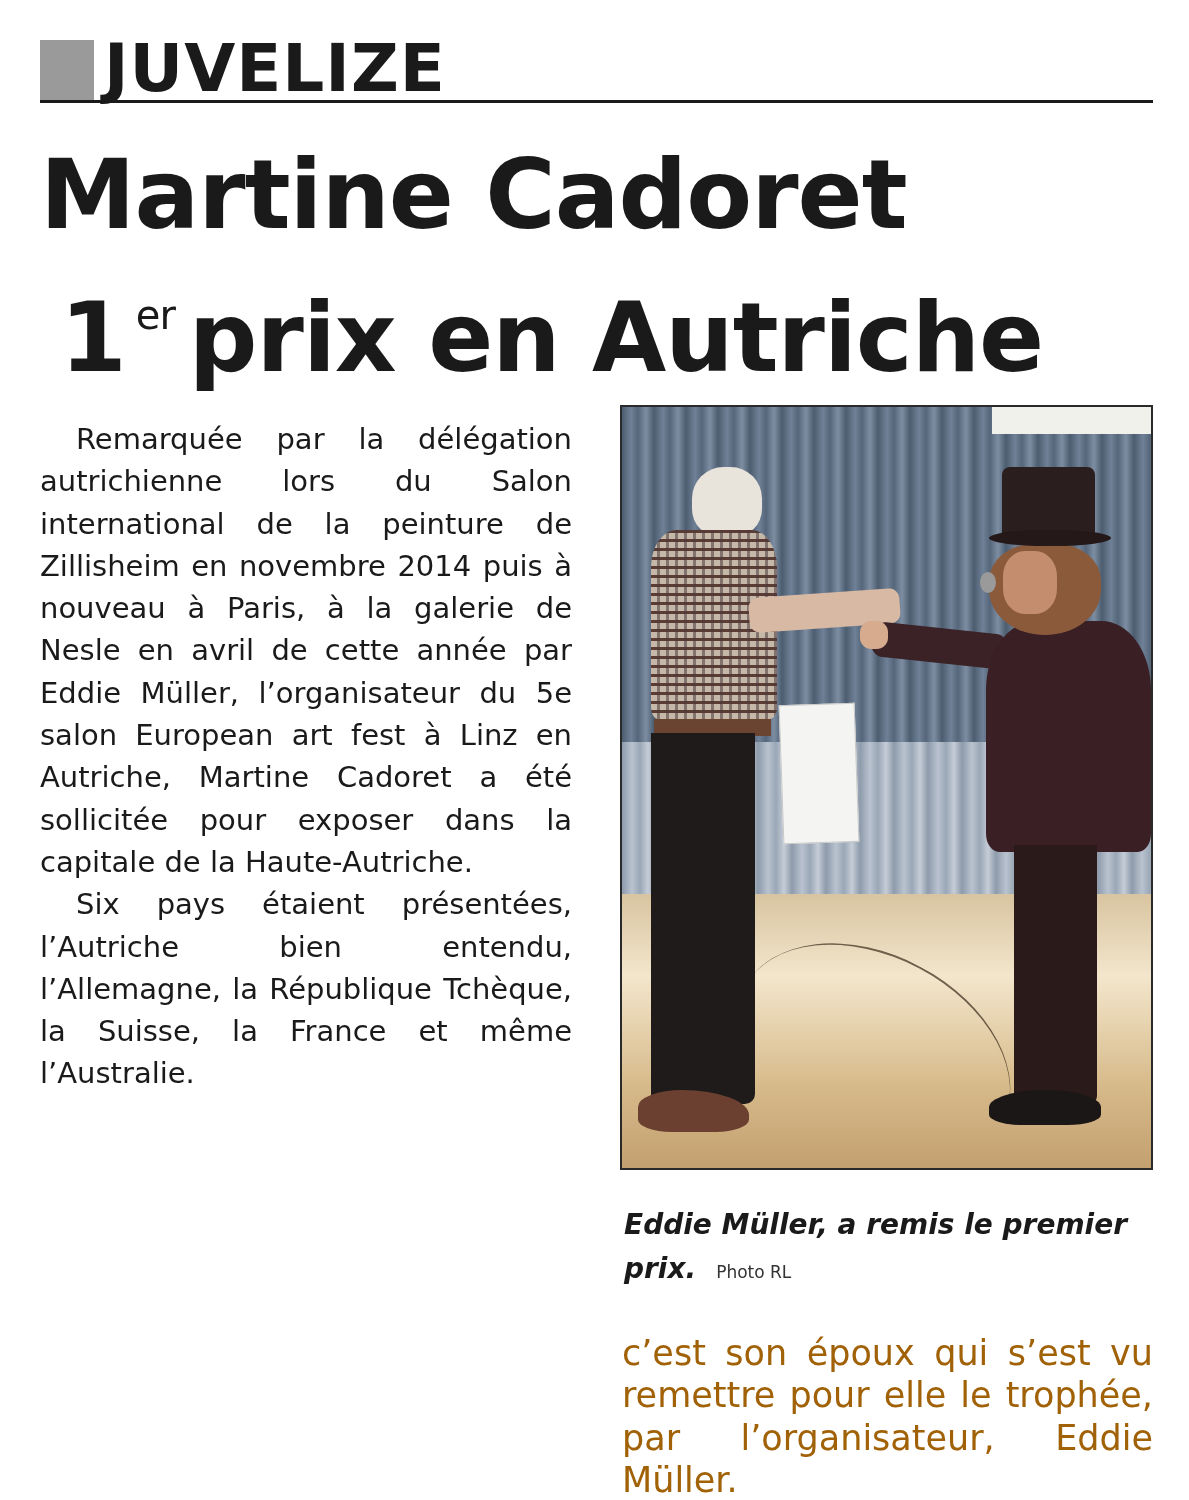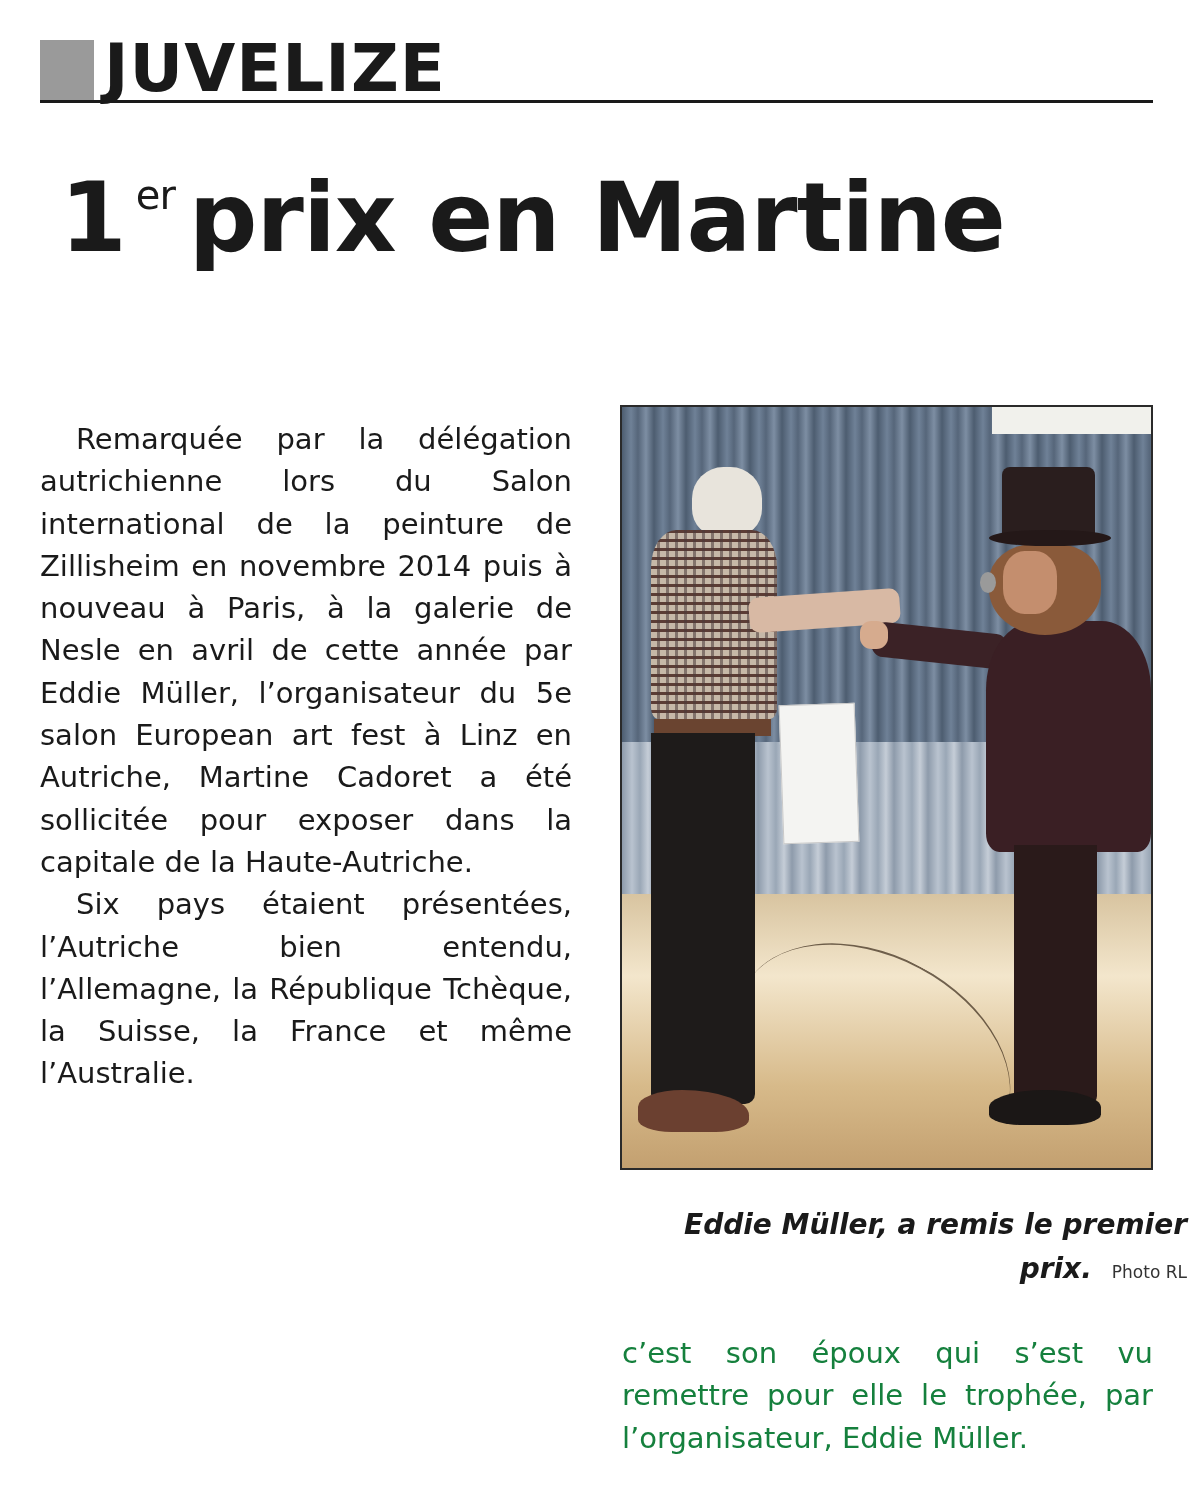--- a/index.html
+++ b/index.html
@@ -39,36 +39,37 @@
   .pr-hat-top{position:absolute;left:17%;top:2%;width:52%;height:10%;background:#2a1e1e;border-radius:8px 8px 2px 2px;}
   .pr-hat-brim{position:absolute;left:10%;top:11%;width:68%;height:2.4%;background:#241818;border-radius:50%;}
   .pr-head{position:absolute;left:10%;top:13%;width:62%;height:13%;background:#8a5a3a;border-radius:40% 40% 50% 50%;}
   .pr-face{position:absolute;left:18%;top:14%;width:30%;height:9%;background:#c48e6e;border-radius:40%;}
   .pr-mic{position:absolute;left:5%;top:17%;width:9%;height:3%;background:#9a9a9a;border-radius:50%;}
   .pr-jacket{position:absolute;left:8%;top:24%;width:92%;height:33%;background:#3a1f24;border-radius:30% 30% 8% 8%;}
   .pr-arm{position:absolute;left:-55%;top:25%;width:75%;height:5%;background:#3b2226;border-radius:12px;transform:rotate(6deg);}
   .pr-hand{position:absolute;left:-62%;top:24%;width:16%;height:4%;background:#d6ab8e;border-radius:40%;}
   .pr-pants{position:absolute;left:24%;top:56%;width:46%;height:37%;background:#2a1a1a;border-radius:0 0 8px 8px;}
   .pr-shoe{position:absolute;left:10%;top:91%;width:62%;height:5%;background:#1b1716;border-radius:50% 50% 30% 30%;}
-  .caption{position:absolute;left:654px;top:1203px;width:533px;text-align:right;font-size:28px;line-height:44px;font-style:italic;font-weight:bold;color:#1a1a1a;}
+  .caption{position:absolute;left:624px;top:1203px;width:533px;text-align:left;font-size:28px;line-height:44px;font-style:italic;font-weight:bold;color:#1a1a1a;}
   .credit{font-style:normal;font-weight:normal;font-size:17px;color:#333;margin-left:20px;}
-  .col-right{position:absolute;left:622px;top:1332px;width:531px;font-size:29px;line-height:42.3px;text-align:justify;color:#15803d;}
+  .col-right{position:absolute;left:622px;top:1332px;width:531px;font-size:35px;line-height:42.3px;text-align:justify;color:#a16207;}
   .col-right p{margin:0;}
 </style>
 </head>
 <body>
 
 <div class="rubric">
   <div class="rubric-square"></div>
   <div class="rubric-text">JUVELIZE</div>
 </div>
 <div class="rule"></div>
 
 <div class="headline">
-  <div class="hl-line hl-line2"><span>1</span><span class="hl-sup">er</span><span>prix en Martine</span></div>
+  <div class="hl-line">Martine Cadoret</div>
+  <div class="hl-line hl-line2"><span>1</span><span class="hl-sup">er</span><span>prix en Autriche</span></div>
 </div>
 
 <div class="col-left">
   <p>Remarquée par la délégation autrichienne lors du Salon international de la peinture de Zillisheim en novembre 2014 puis à nouveau à Paris, à la galerie de Nesle en avril de cette année par Eddie Müller, l’organisateur du 5e salon European art fest à Linz en Autriche, Martine Cadoret a été sollicitée pour exposer dans la capitale de la Haute-Autriche.</p>
   <p>Six pays étaient présentées, l’Autriche bien entendu, l’Allemagne, la République Tchèque, la Suisse, la France et même l’Australie.</p>
 </div>
 
 <div class="photo" title="Two men on a stage in front of a curtain; a white-haired man in a checked shirt hands over an award to a man in a top hat holding a microphone">
   <div class="curtain"></div>
   <div class="curtain-light"></div>

